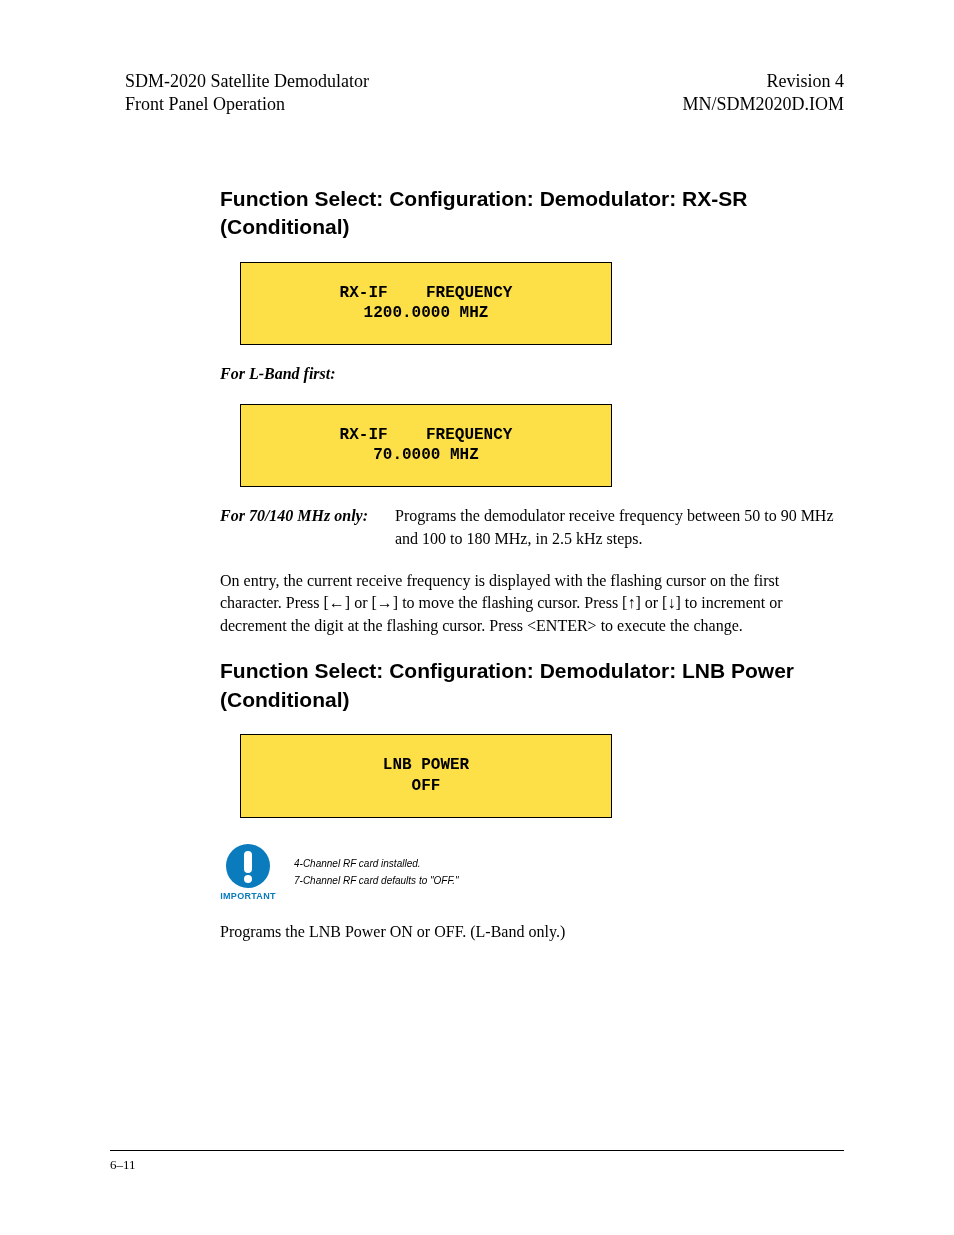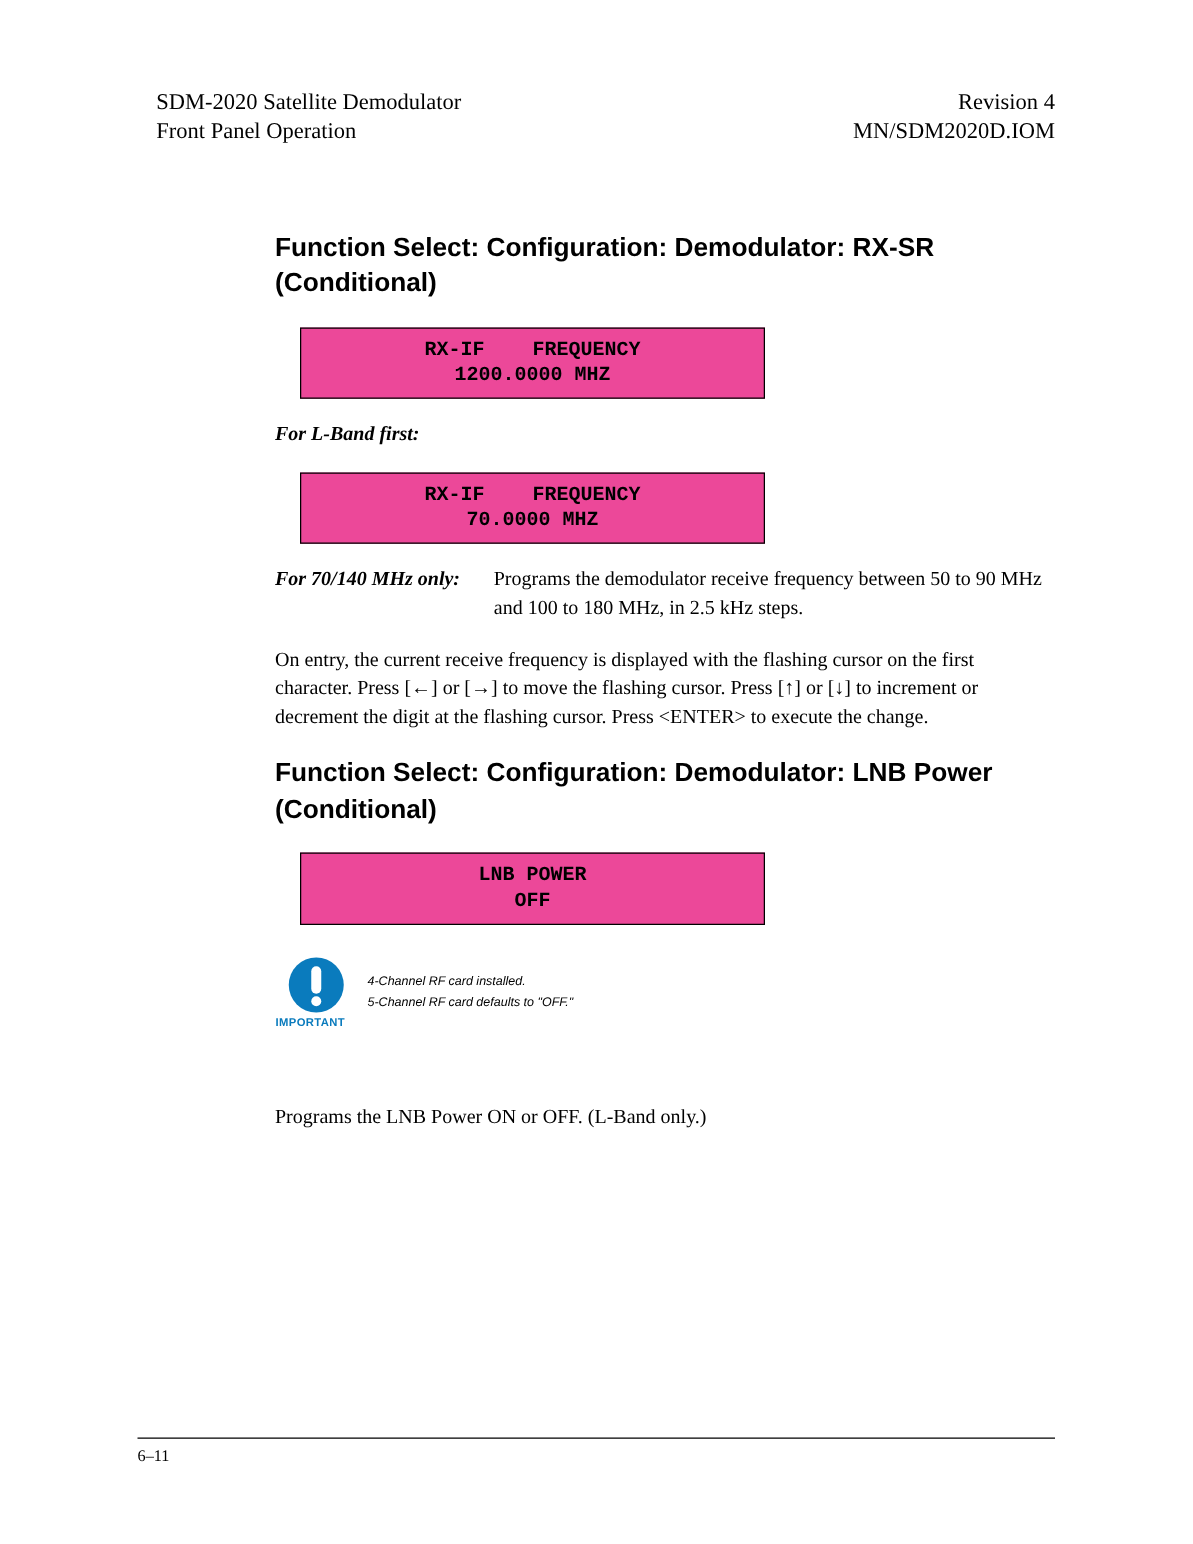--- a/index.html
+++ b/index.html
@@ -31,25 +31,25 @@
     margin-left: 95px;
   }
   .section-heading {
     font-family: Arial, Helvetica, sans-serif;
     font-weight: bold;
     font-size: 21px;
     line-height: 1.35;
     margin: 0 0 20px 0;
   }
   .lcd-box {
-    background: #ec4899;
+    background: #fde047;
     border: 1px solid #000;
     width: 350px;
     margin: 0 0 18px 20px;
-    padding: 7px 10px;
+    padding: 20px 10px;
     font-family: "Courier New", Courier, monospace;
     font-weight: bold;
     font-size: 16px;
     text-align: center;
     white-space: pre;
     line-height: 1.3;
   }
   .def-row {
     display: flex;
     font-size: 16px;
@@ -70,21 +70,21 @@
   }
   .important-block {
     display: flex;
     align-items: center;
     margin: 25px 0 10px 0;
     gap: 18px;
   }
   .important-icon {
     display: flex;
     flex-direction: column;
-    align-items: flex-end;
+    align-items: center;
     width: 56px;
   }
   .important-icon svg { display: block; }
   .important-label {
     font-family: Arial, Helvetica, sans-serif;
     font-size: 9px;
     color: #0a7bbd;
     font-weight: bold;
     letter-spacing: 0.3px;
     margin-top: 2px;
@@ -154,25 +154,25 @@
       <div class="important-icon">
         <svg width="46" height="46" viewBox="0 0 46 46">
           <circle cx="23" cy="23" r="22" fill="#0a7bbd"></circle>
           <rect x="19" y="8" width="8" height="22" rx="4" fill="#fff"></rect>
           <circle cx="23" cy="36" r="4" fill="#fff"></circle>
         </svg>
         <div class="important-label">IMPORTANT</div>
       </div>
       <div class="important-text">
         <div>4-Channel RF card installed.</div>
-        <div>5-Channel RF card defaults to "OFF."</div>
+        <div>7-Channel RF card defaults to "OFF."</div>
       </div>
     </div>
 
-    <p class="para" style="margin-top:60px;">Programs the LNB Power ON or OFF. (L-Band only.)</p>
+    <p class="para" style="margin-top:20px;">Programs the LNB Power ON or OFF. (L-Band only.)</p>
 
 
   </div>
 
   <div class="footer">
     <div class="footer-line"></div>
     <span>6–11</span>
   </div>
 
 </div>

